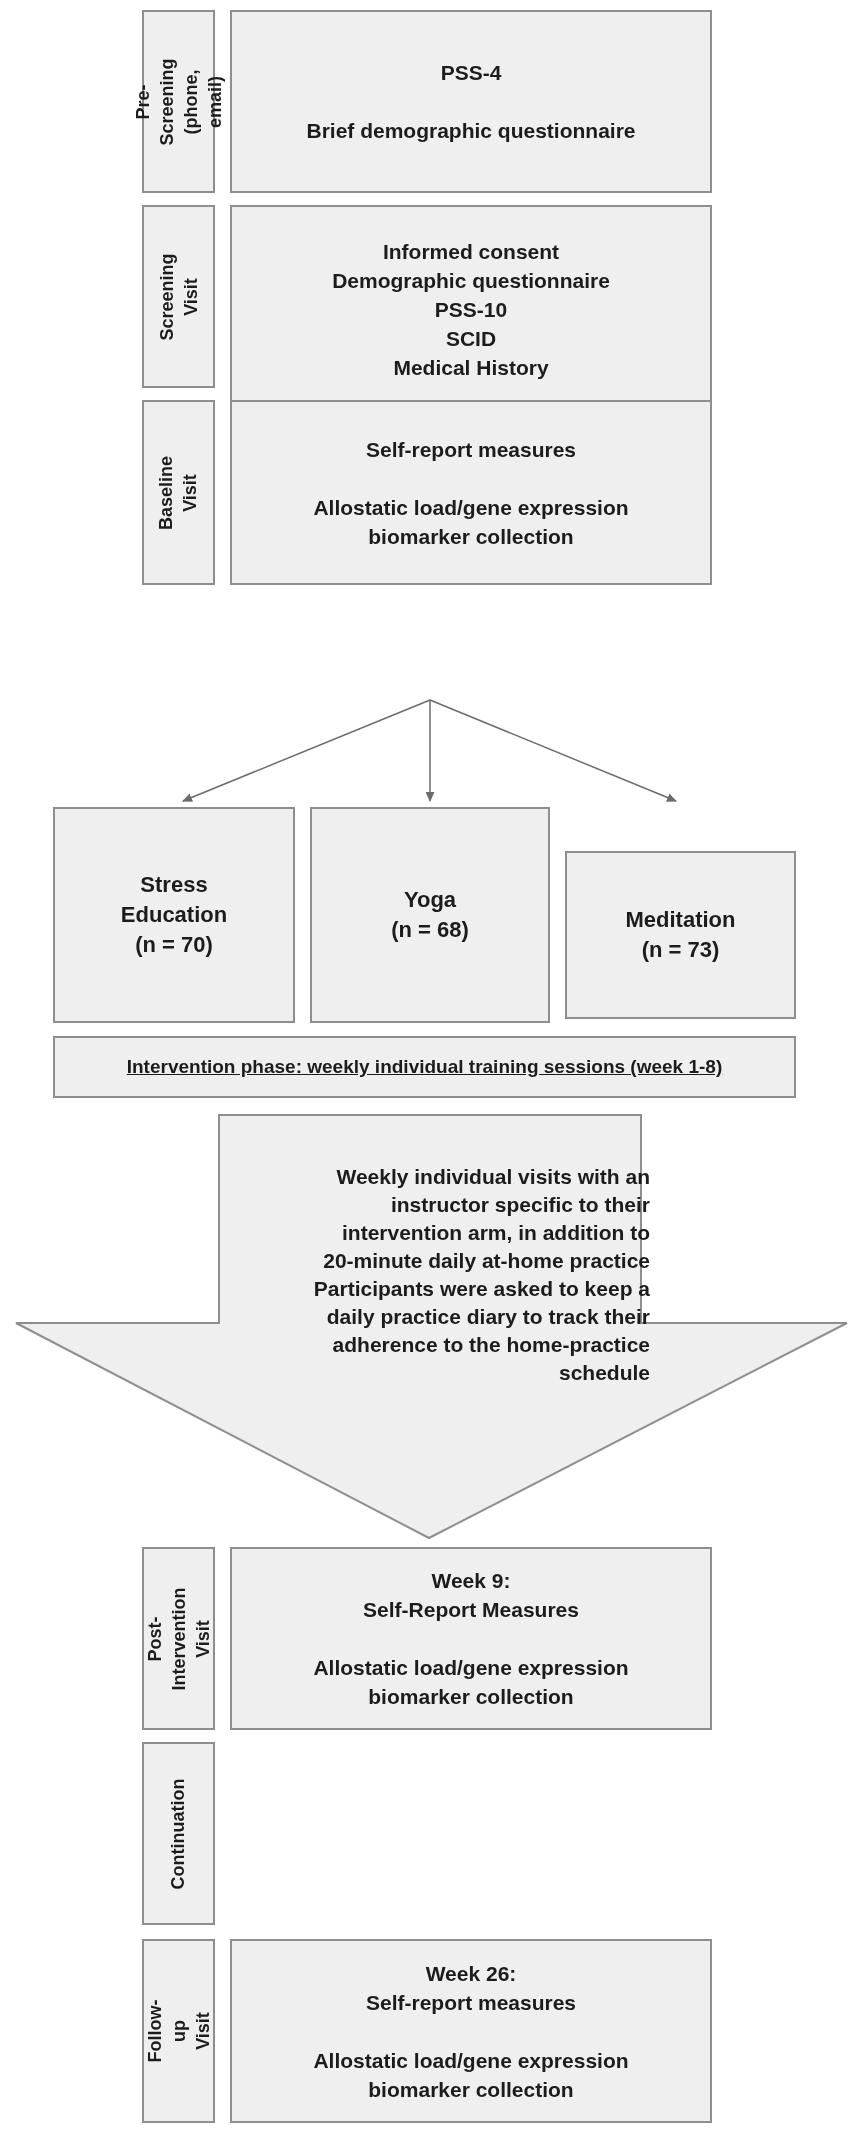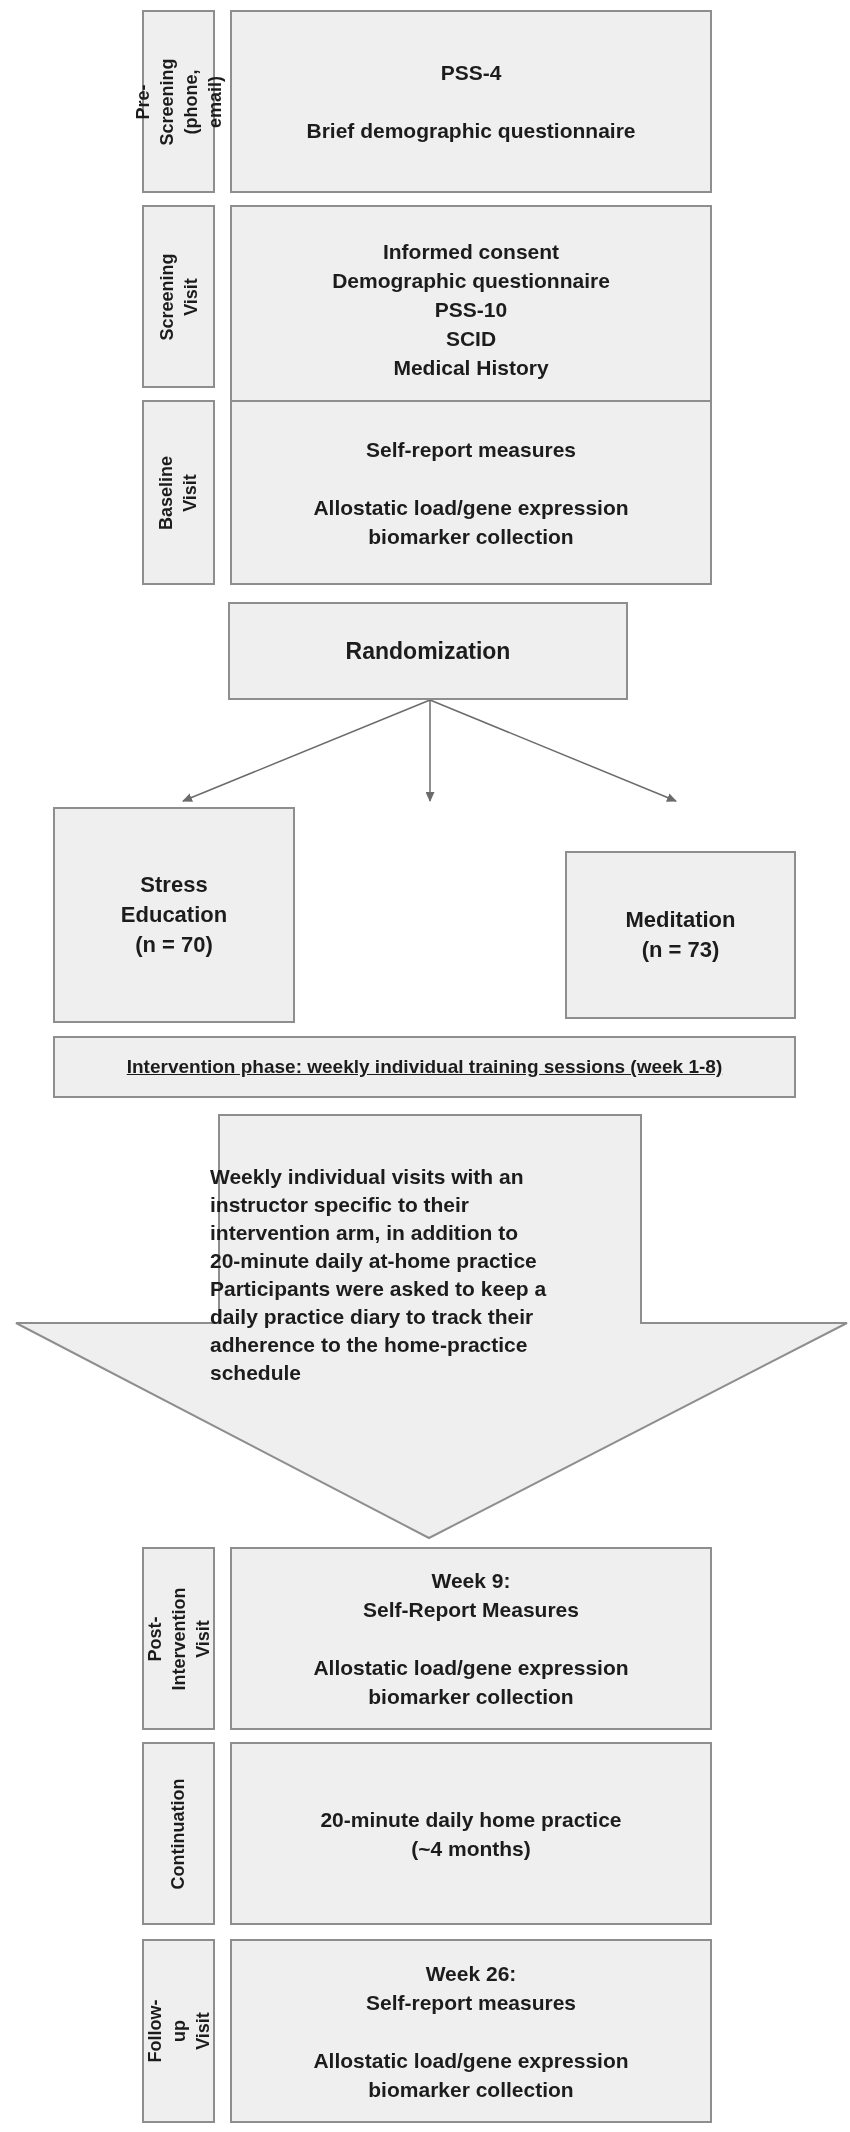--- a/index.html
+++ b/index.html
@@ -23,21 +23,21 @@
   .content-box{font-size:21px;line-height:29px;}
   .vlabel span{
     transform:rotate(-90deg);width:max-content;
     font-weight:bold;font-size:18px;line-height:24px;text-align:center;
   }
   .title-box{font-weight:bold;font-size:23px;}
   .arm-box{font-weight:bold;font-size:22px;line-height:30px;}
   .banner{font-weight:bold;font-size:19px;text-decoration:underline;}
   .arrow-text{
     position:absolute;left:210px;top:1163px;width:440px;
-    text-align:left;font-size:21px;line-height:28px;
+    text-align:right;font-size:21px;line-height:28px;
   }
   .arrow-text .para{display:block;}
   .arrow-text .para2{}
   svg.layer{position:absolute;left:0;top:0;}
   .connector{stroke:var(--connector-color);stroke-width:1.5;}
   .flow-arrow{fill:var(--box-fill);stroke:var(--box-border);stroke-width:2;}
   .ah{fill:var(--connector-color);}
 </style>
 </head>
 <body>
@@ -81,28 +81,29 @@
   <div class="box vlabel" style="left:142px;top:400px;width:73px;height:185px">
     <span class="pre">Baseline Visit</span>
   </div>
   <div class="box content-box" style="left:230px;top:400px;width:482px;height:185px">
     <span class="pre">Self-report measures
 
 Allostatic load/gene expression
 biomarker collection</span>
   </div>
 
-  <div class="box title-box" style="left:228px;top:602px;width:400px;height:98px">
-    <span>Randomization</span>
-  </div>
 
   <div class="box arm-box" style="left:53px;top:807px;width:242px;height:216px">
     <span class="pre">Stress
 Education
 (n = 70)</span>
+  </div>
+  <div class="box arm-box" style="left:310px;top:807px;width:240px;height:216px">
+    <span class="pre">Yoga
+(n = 68)</span>
   </div>
   <div class="box arm-box" style="left:565px;top:851px;width:231px;height:168px">
     <span class="pre">Meditation
 (n = 73)</span>
   </div>
 
   <div class="box banner" style="left:53px;top:1036px;width:743px;height:62px">
     <span>Intervention phase: weekly individual training sessions (week 1-8)</span>
   </div>
 
@@ -125,24 +126,20 @@
     <span class="pre">Week 9:
 Self-Report Measures
 
 Allostatic load/gene expression
 biomarker collection</span>
   </div>
 
   <div class="box vlabel" style="left:142px;top:1742px;width:73px;height:183px">
     <span class="pre">Continuation</span>
   </div>
-  <div class="box content-box" style="left:230px;top:1742px;width:482px;height:183px">
-    <span class="pre">20-minute daily home practice
-(~4 months)</span>
-  </div>
 
   <div class="box vlabel" style="left:142px;top:1939px;width:73px;height:184px">
     <span class="pre">Follow-up
 Visit</span>
   </div>
   <div class="box content-box" style="left:230px;top:1939px;width:482px;height:184px">
     <span class="pre">Week 26:
 Self-report measures
 
 Allostatic load/gene expression

